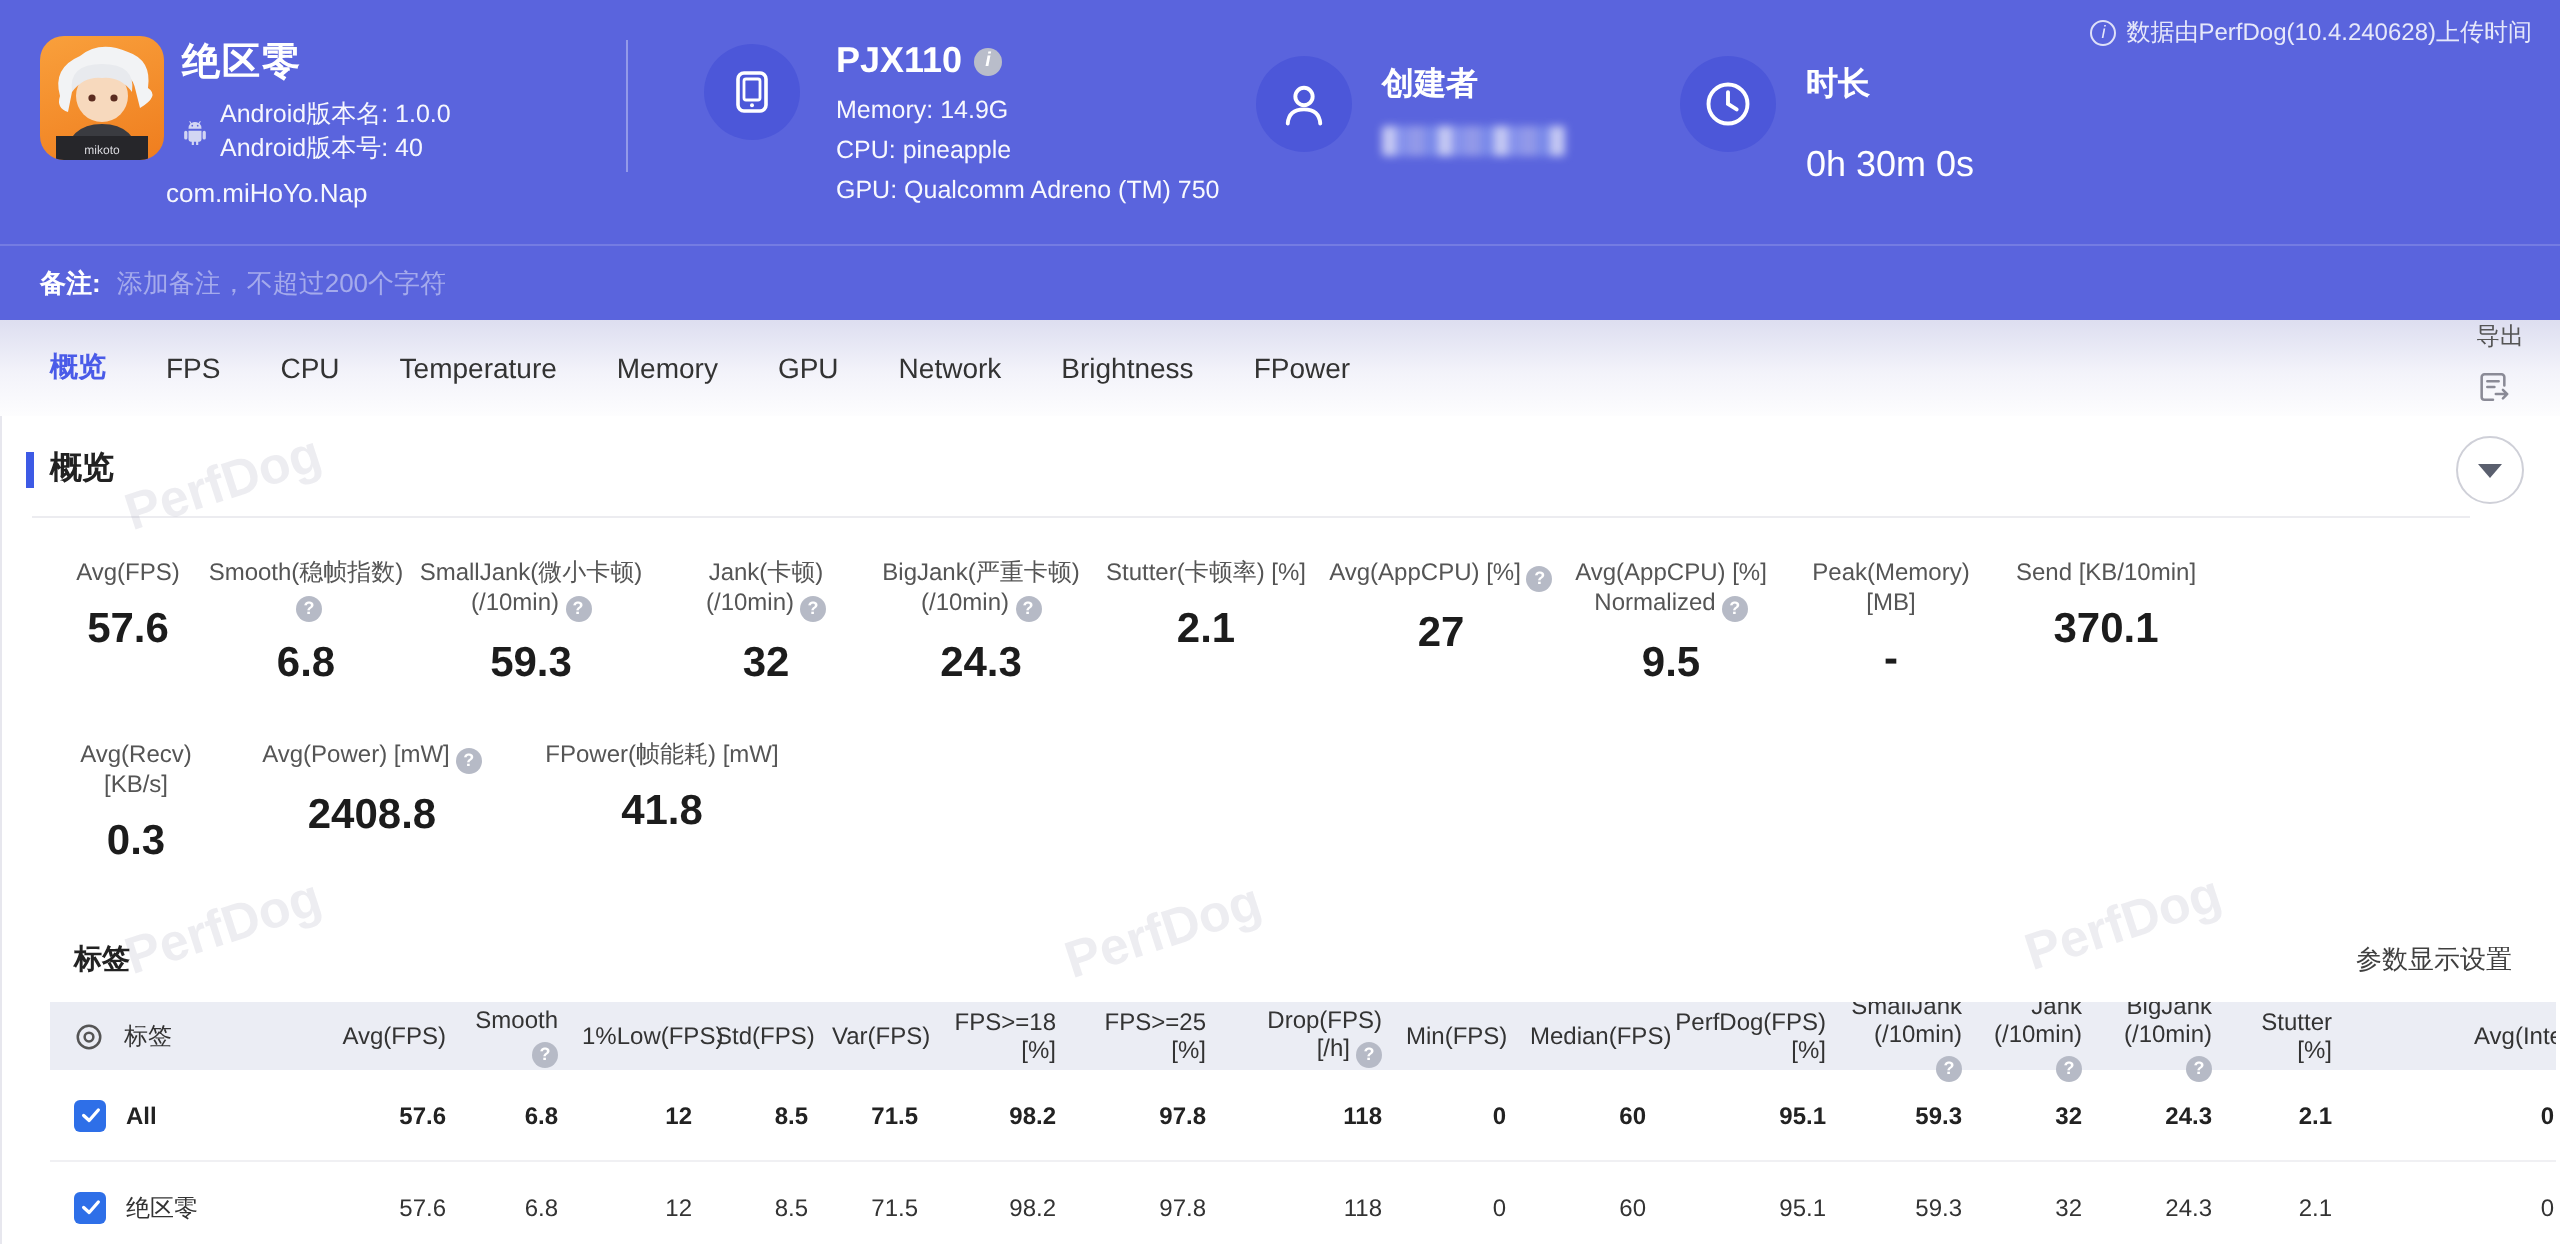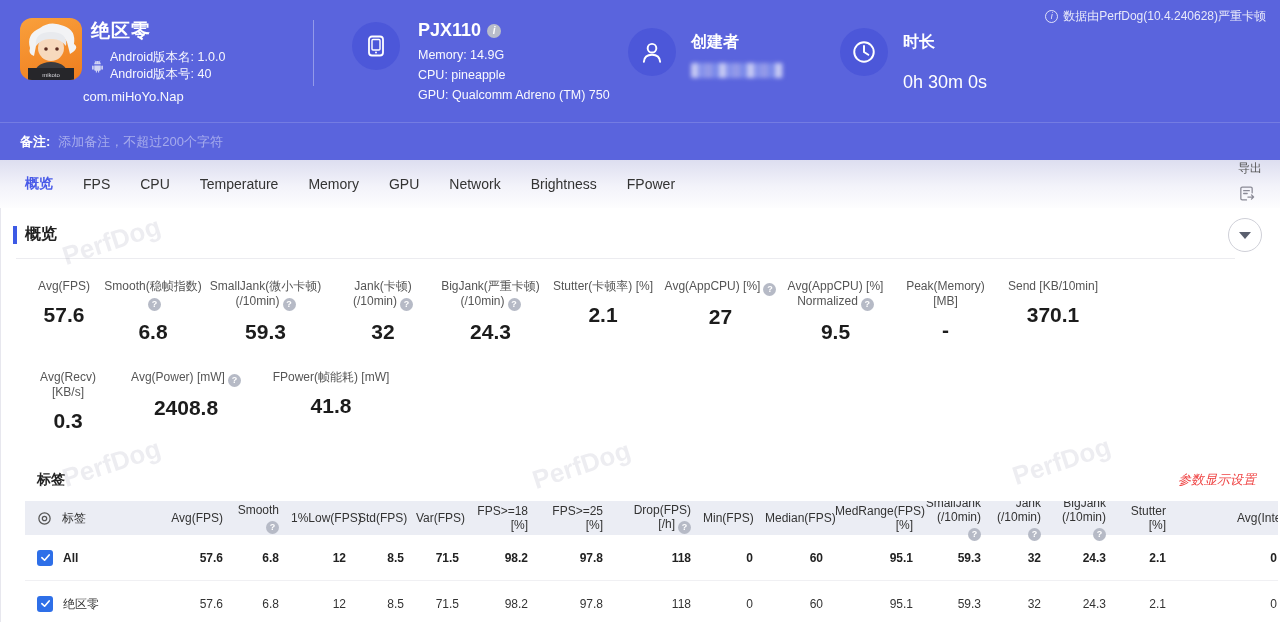--- a/index.html
+++ b/index.html
@@ -75,41 +75,41 @@
 
   .metrics-row { display:flex; margin-top:20px; padding-left:24px; }
   .metric { text-align:center; }
   .m-label { font-size:12px; color:#555; line-height:15px; }
   .m-value { font-size:21px; font-weight:bold; color:#1c1c1c; margin-top:9px; }
   .help-ic { display:inline-block; width:13px; height:13px; background:#b6bac6; color:#fff; border-radius:50%;
     font-size:9px; line-height:13px; text-align:center; font-weight:bold; margin-left:3px; vertical-align:-2px; cursor:pointer; }
 
   .tags-head { position:relative; margin:38px 24px 0 36px; display:flex; align-items:center; }
   .tags-title { font-size:14px; font-weight:bold; color:#222; }
-  .settings-link { position:absolute; right:0; font-size:13px; color:#ef4444; cursor:pointer;font-style:italic; }
+  .settings-link { position:absolute; right:0; font-size:13px; color:#404040; cursor:pointer; }
 
   .table-wrap { margin-left:24px; margin-top:12px; width:1253px; overflow:hidden; }
   .t-inner { width:1264px; }
   .t-head { display:flex; align-items:center; background:#ebedf4; height:34px; }
   .t-cell { flex:0 0 auto; padding-right:12px; font-size:12px; color:#333; text-align:right; line-height:14px; }
   .t-cell.first { text-align:left; padding-left:12px; display:flex; align-items:center; gap:10px; }
   .t-cell.last { text-align:left; padding-left:59px; padding-right:0; white-space:nowrap; }
   .t-row { display:flex; align-items:center; height:46px; border-bottom:1px solid #f0f0f3; font-size:13px; color:#333; }
   .t-row.bold .t-cell { font-weight:bold; color:#222; }
   .eye-icon { width:15px; height:15px; cursor:pointer; }
   .checkbox { width:16px; height:16px; border-radius:3px; background:#2e6fe8; display:flex;
     align-items:center; justify-content:center; cursor:pointer; flex:0 0 auto; }
 </style>
 </head>
 <body>
 
 <div class="banner">
   <div class="collect-info">
     <span class="i-outline">i</span>
-    <span>数据由PerfDog(10.4.240628)严重卡顿</span>
+    <span>数据由PerfDog(10.4.240628)上传时间</span>
   </div>
 
   <div class="app-block">
     <div class="app-icon">
       <svg viewBox="0 0 62 62" width="62" height="62">
         <rect x="0" y="0" width="62" height="62" fill="none"></rect>
         <path d="M10 30 Q6 16 20 10 Q30 2 44 8 Q56 12 54 26 Q60 30 50 36 L48 28 Q46 16 32 16 Q18 16 16 28 L14 38 Q8 36 10 30 Z" fill="#f2f3f5"></path>
         <circle cx="31" cy="30" r="13" fill="#f7d9bd"></circle>
         <path d="M16 28 Q14 14 31 14 Q48 14 46 28 Q40 20 31 21 Q22 20 16 28 Z" fill="#e8eaee"></path>
         <path d="M12 62 Q14 44 31 44 Q48 44 50 62 Z" fill="#3a3b40"></path>
@@ -302,21 +302,21 @@
           <div class="t-cell" style="width: 70px;"><span>Avg(FPS)</span></div>
           <div class="t-cell" style="width: 56px;"><span>Smooth</span><span class="help-ic">?</span></div>
           <div class="t-cell" style="width: 67px;"><span>1%Low(FPS)</span></div>
           <div class="t-cell" style="width: 58px;"><span>Std(FPS)</span></div>
           <div class="t-cell" style="width: 55px;"><span>Var(FPS)</span></div>
           <div class="t-cell" style="width: 69px;"><span>FPS&gt;=18 [%]</span></div>
           <div class="t-cell" style="width: 75px;"><span>FPS&gt;=25 [%]</span></div>
           <div class="t-cell" style="width: 88px;"><span>Drop(FPS) [/h]</span><span class="help-ic">?</span></div>
           <div class="t-cell" style="width: 62px;"><span>Min(FPS)</span></div>
           <div class="t-cell" style="width: 70px;"><span>Median(FPS)</span></div>
-          <div class="t-cell" style="width: 90px;"><span>MedRange(FPS)[%]</span></div>
+          <div class="t-cell" style="width: 90px;"><span>PerfDog(FPS)[%]</span></div>
           <div class="t-cell" style="width: 68px;"><span>SmallJank</span><br><span>(/10min)</span><span class="help-ic">?</span></div>
           <div class="t-cell" style="width: 60px;"><span>Jank</span><br><span>(/10min)</span><span class="help-ic">?</span></div>
           <div class="t-cell" style="width: 65px;"><span>BigJank</span><br><span>(/10min)</span><span class="help-ic">?</span></div>
           <div class="t-cell" style="width: 60px;"><span>Stutter [%]</span></div>
           <div class="t-cell last" style="width: 111px;"><span>Avg(Inter</span></div>
         </div>
         <div class="t-row bold">
           <div class="t-cell first" style="width: 140px;">
             <div class="checkbox">
               <svg width="11" height="11" viewBox="0 0 24 24">

